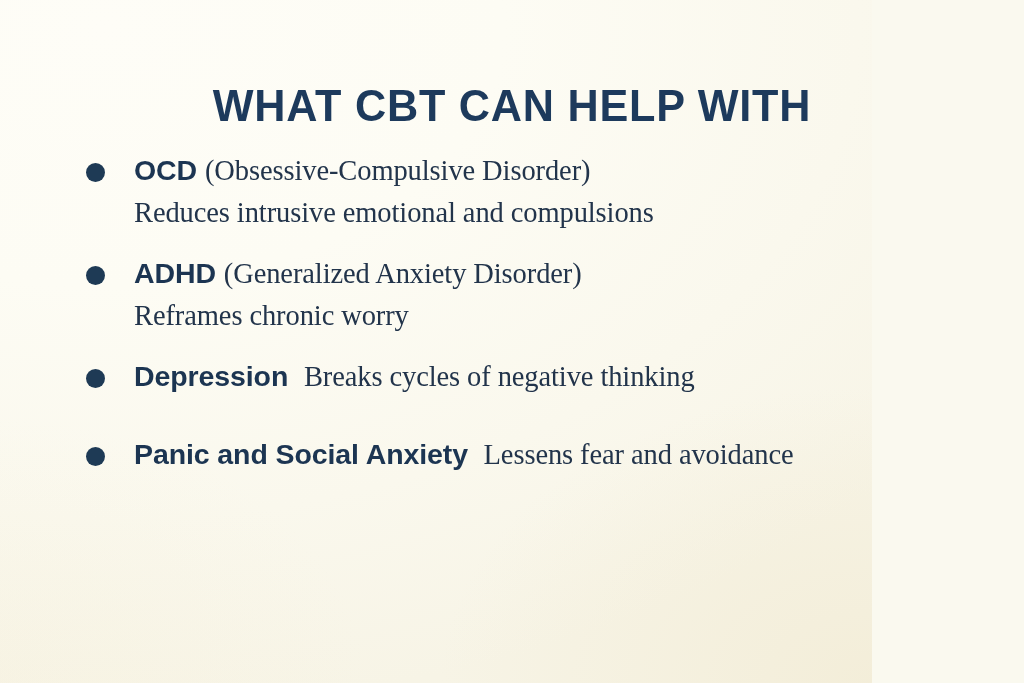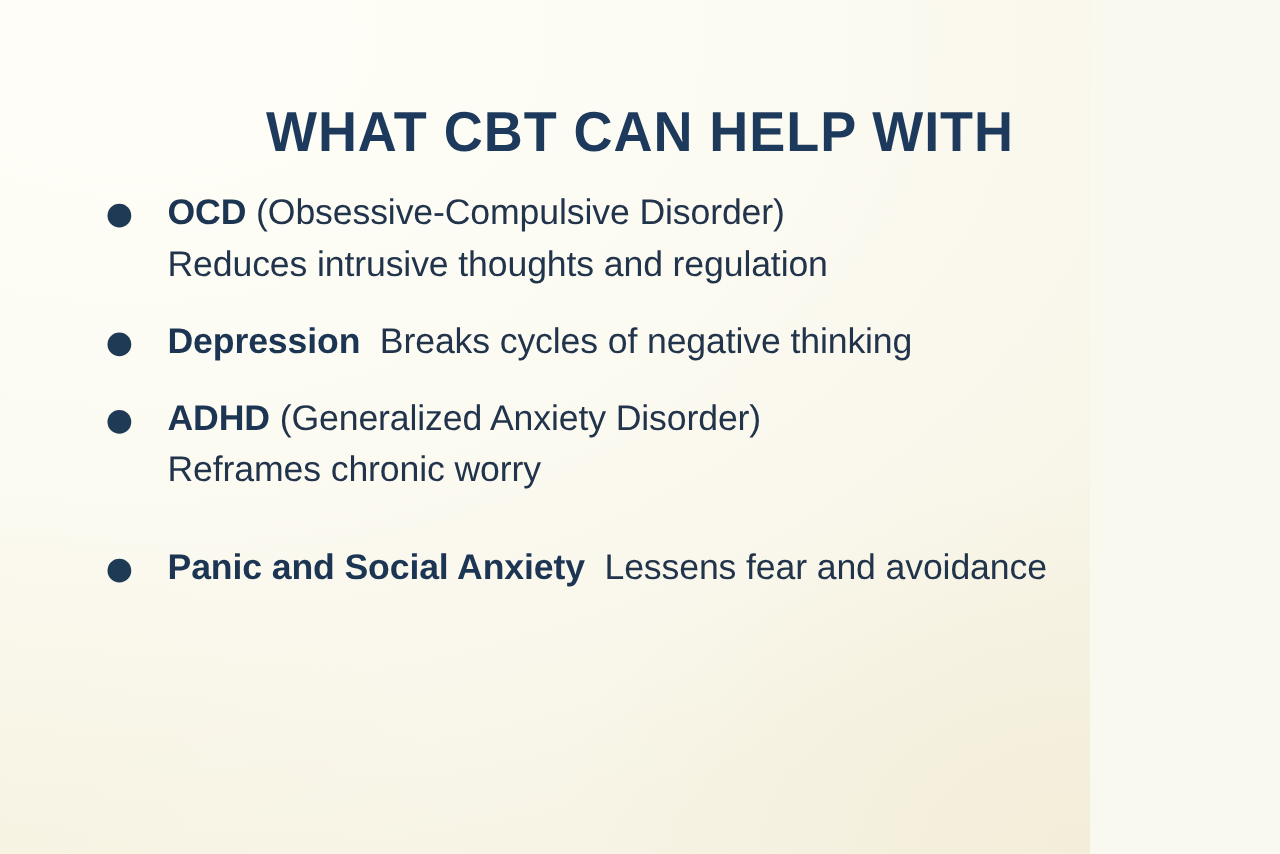--- a/index.html
+++ b/index.html
@@ -82,50 +82,51 @@
 
   .item-term {
     font-weight: bold;
     color: #1c3552;
     text-align: right;
   }
 
   .item-desc {
     font-weight: normal;
     color: #22344b;
+    font-family: Liberation Serif, serif;
   }
 
   
   .break-line { display: block; }
 </style>
 </head>
 <body>
 
 <div id="slide">
 
   <div id="paper-tint"></div>
 
   <h1 id="page-title">WHAT CBT CAN HELP WITH</h1>
 
   <ul id="bullet-list" style="list-style:none;margin:0;padding:0;">
 
     <li class="list-item">
       <span class="bullet-dot"></span>
-      <span class="item-term">OCD</span><span>&nbsp;</span><span class="item-desc">(Obsessive-Compulsive Disorder)</span><span class="break-line"></span><span class="item-desc">Reduces intrusive thoughts and regulation</span>
+      <span class="item-term">OCD</span><span>&nbsp;</span><span class="item-desc">(Obsessive-Compulsive Disorder)</span><span class="break-line"></span><span class="item-desc">Reduces intrusive emotional and compulsions</span>
     </li>
 
 
     <li class="list-item">
       <span class="bullet-dot"></span>
-      <span class="item-term">Depression</span><span>&nbsp;&nbsp;</span><span class="item-desc">Breaks cycles of negative thinking</span>
+      <span class="item-term">ADHD</span><span>&nbsp;</span><span class="item-desc">(Generalized Anxiety Disorder)</span><span class="break-line"></span><span class="item-desc">Reframes chronic worry</span>
     </li>
 
     <li class="list-item">
       <span class="bullet-dot"></span>
-      <span class="item-term">ADHD</span><span>&nbsp;</span><span class="item-desc">(Generalized Anxiety Disorder)</span><span class="break-line"></span><span class="item-desc">Reframes chronic worry</span>
+      <span class="item-term">Depression</span><span>&nbsp;&nbsp;</span><span class="item-desc">Breaks cycles of negative thinking</span>
     </li>
 
     <li class="list-item">
       <span class="bullet-dot"></span>
       <span class="item-term">Panic and Social Anxiety</span><span>&nbsp;&nbsp;</span><span class="item-desc">Lessens fear and avoidance</span>
     </li>
 
   </ul>
 </div>
 

